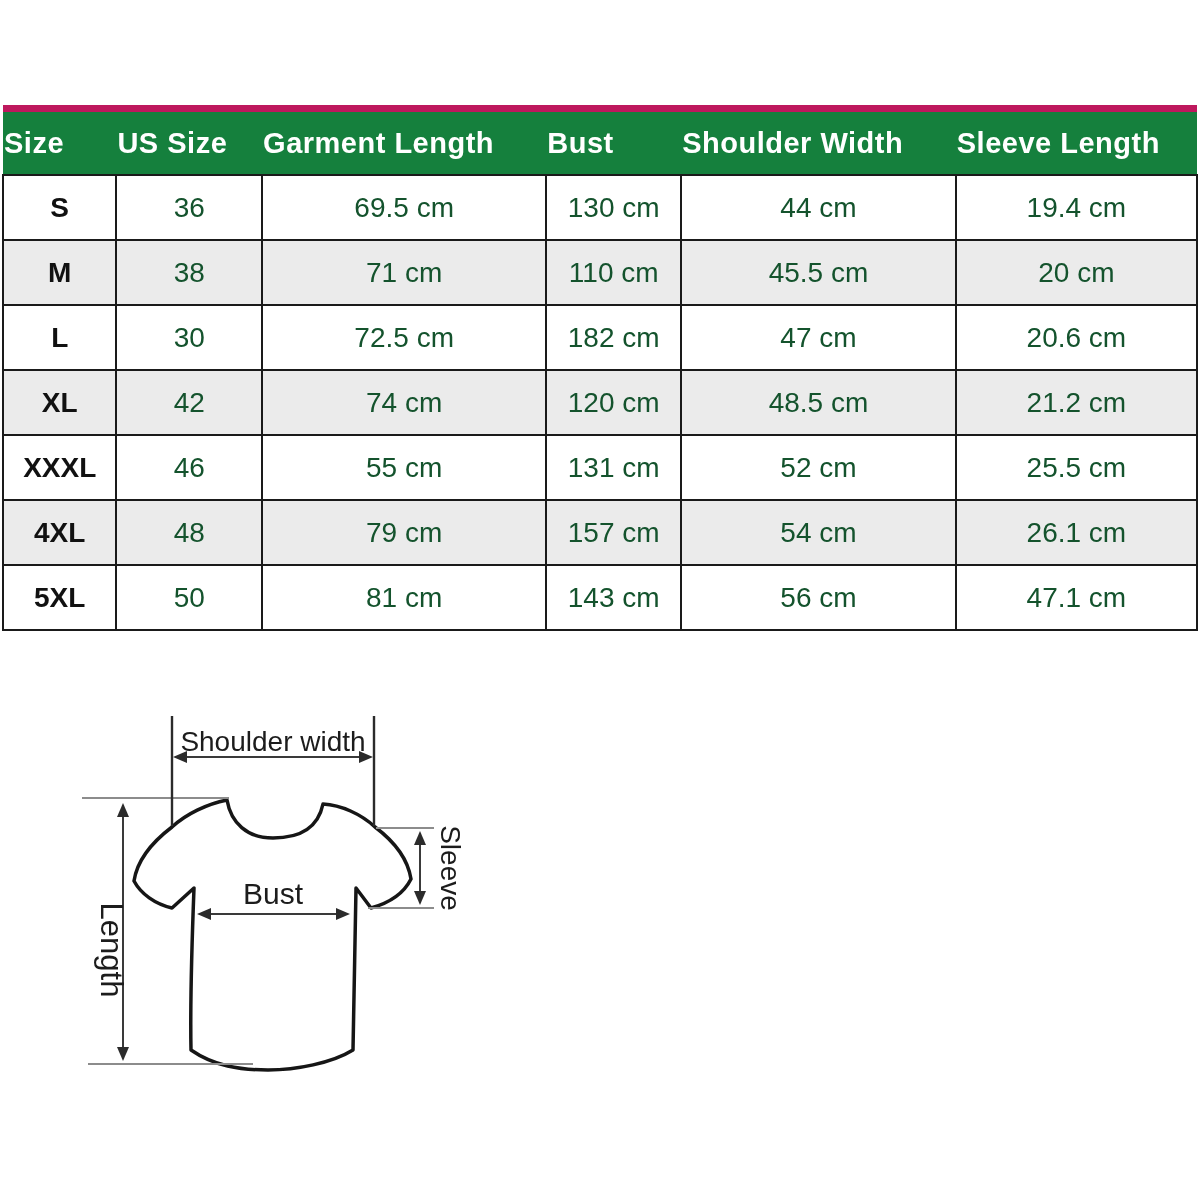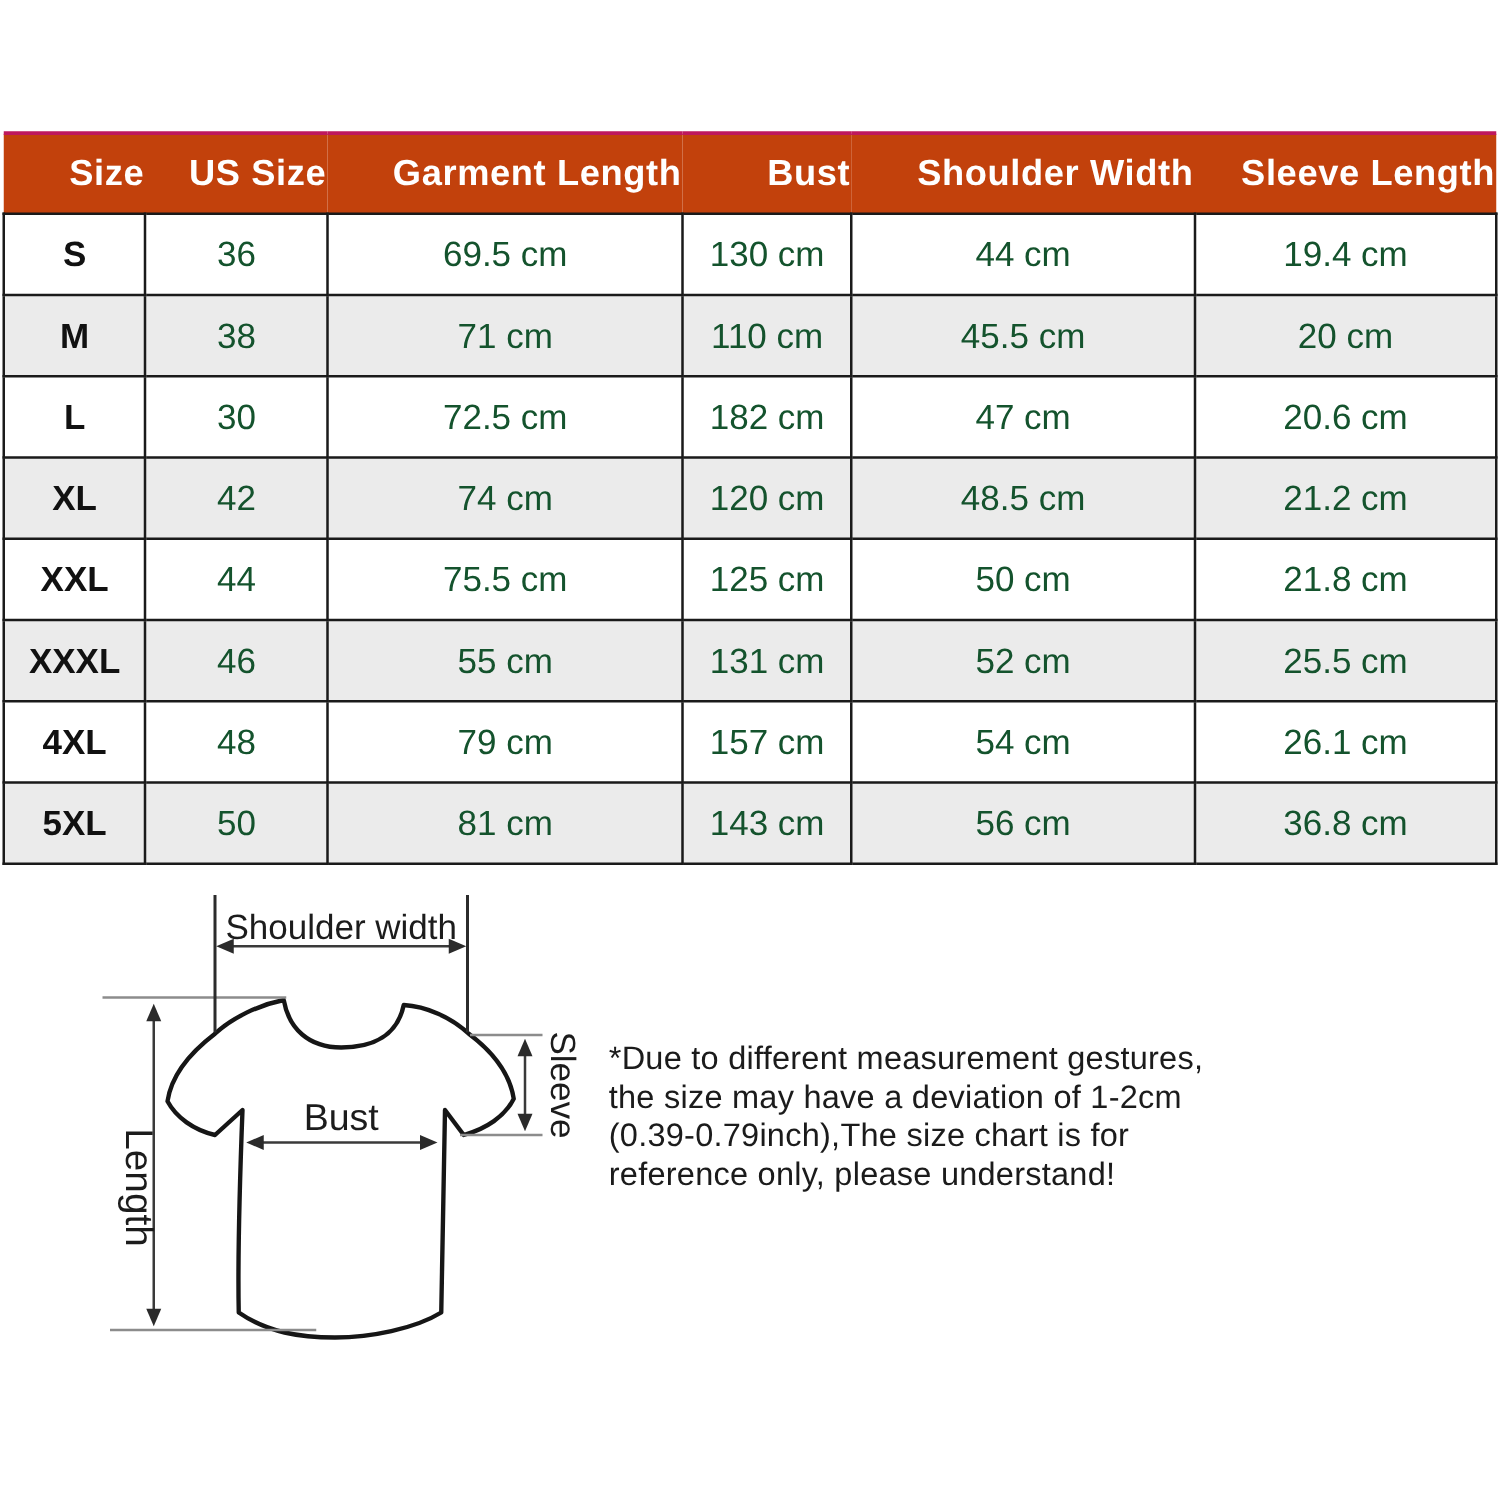--- a/index.html
+++ b/index.html
@@ -6,22 +6,22 @@
   .canvas{
     position:relative;width:1200px;height:1200px;background:#ffffff;overflow:hidden;
     font-family:"Liberation Sans","DejaVu Sans",sans-serif;
   }
   
   table.size-table{
     position:absolute;left:2px;top:105px;width:1196px;
     border-collapse:collapse;table-layout:fixed;
   }
   .size-table th{
-    background:#c2410c;color:#ffffff;font-weight:700;font-size:29px;
-    height:60px;border:none;border-top:3px solid #be185d;text-align:right;
+    background:#15803d;color:#ffffff;font-weight:700;font-size:29px;
+    height:60px;border:none;border-top:7px solid #be185d;text-align:left;
     letter-spacing:0.5px;
   }
   .size-table td{
     border:2px solid #1a1a1a;text-align:center;vertical-align:middle;
     height:61px;font-size:28px;color:#14532d;background:#ffffff;
   }
   .size-table tbody tr:nth-child(even) td{background:#ebebeb;}
   .size-table td.size-col{font-weight:700;color:#111111;}
   
   svg.diagram{position:absolute;left:50px;top:698px;width:420px;height:400px;}
@@ -83,28 +83,20 @@
       </tr>
       <tr>
         <td class="size-col">XL</td>
         <td>42</td>
         <td>74 cm</td>
         <td>120 cm</td>
         <td>48.5 cm</td>
         <td>21.2 cm</td>
       </tr>
       <tr>
-        <td class="size-col">XXL</td>
-        <td>44</td>
-        <td>75.5 cm</td>
-        <td>125 cm</td>
-        <td>50 cm</td>
-        <td>21.8 cm</td>
-      </tr>
-      <tr>
         <td class="size-col">XXXL</td>
         <td>46</td>
         <td>55 cm</td>
         <td>131 cm</td>
         <td>52 cm</td>
         <td>25.5 cm</td>
       </tr>
       <tr>
         <td class="size-col">4XL</td>
         <td>48</td>
@@ -112,21 +104,21 @@
         <td>157 cm</td>
         <td>54 cm</td>
         <td>26.1 cm</td>
       </tr>
       <tr>
         <td class="size-col">5XL</td>
         <td>50</td>
         <td>81 cm</td>
         <td>143 cm</td>
         <td>56 cm</td>
-        <td>36.8 cm</td>
+        <td>47.1 cm</td>
       </tr>
     </tbody>
   </table>
 
   <svg class="diagram" viewBox="50 698 420 400">
 
     <path d="M 227 800
          C 207 804 186 814 172 827
          C 151 843 137 861 134 881
          C 141 894 155 904 172 908
@@ -173,18 +165,14 @@
       <polygon points="123,803 117,817 129,817" stroke="none"></polygon>
       <polygon points="123,1061 117,1047 129,1047" stroke="none"></polygon>
     </g>
 
     <text x="273" y="751" text-anchor="middle" font-size="28" fill="#1c1c1c">Shoulder width</text>
     <text x="273" y="904" text-anchor="middle" font-size="30" fill="#1c1c1c">Bust</text>
     <text transform="translate(441,868) rotate(90)" text-anchor="middle" font-size="28" fill="#1c1c1c">Sleeve</text>
     <text transform="translate(101,950) rotate(90)" text-anchor="middle" font-size="31" fill="#1c1c1c">Length</text>
   </svg>
 
-  <div class="note">*Due to different measurement gestures,
-the size may have a deviation of 1-2cm
-(0.39-0.79inch),The size chart is for
-reference only, please understand!</div>
 
 </div>
 
 </body></html>

